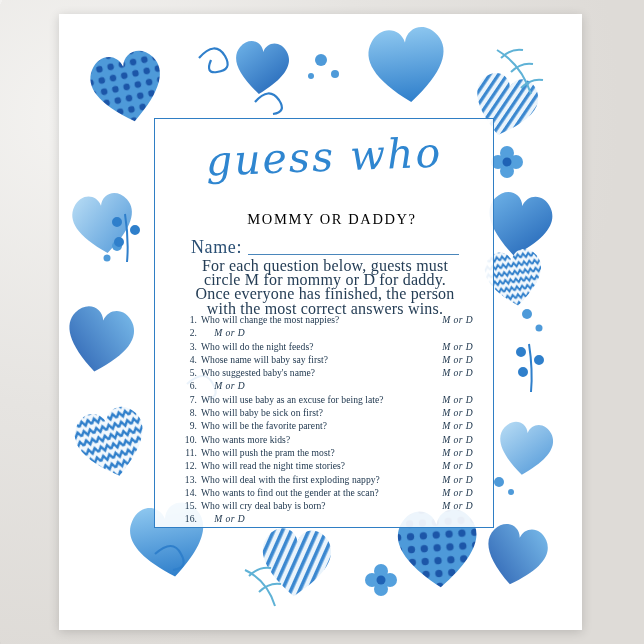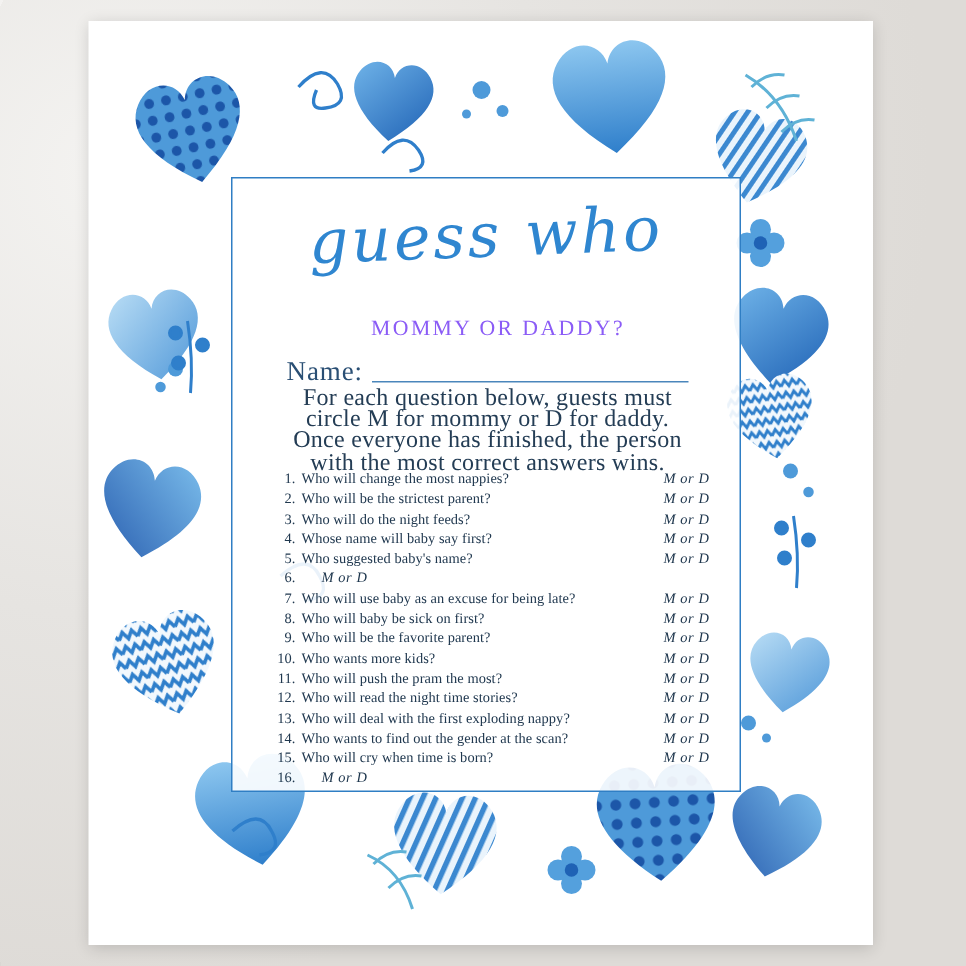--- a/index.html
+++ b/index.html
@@ -41,21 +41,21 @@
     font-style:italic;
     font-size:41px;
     letter-spacing:2px;
     color:#2f86d0;
     transform:rotate(-2.2deg);
     font-weight:400;
   }
   .subtitle{
     position:absolute;left:16px;right:0;top:92px;text-align:center;
     font-family:"Liberation Serif", serif;
-    font-size:14.5px;letter-spacing:1.6px;color:#8b5cf6;
+    font-size:14.5px;letter-spacing:1.6px;color:#000000;
   }
   .namerow{
     position:absolute;left:36px;right:34px;top:118px;
     display:flex;align-items:center;gap:6px;
     color:#2a4f74;font-size:18px;letter-spacing:.6px;
   }
   .nameline{flex:1;border-bottom:1px solid #4a86bb;height:13px;}
   .intro{
     position:absolute;left:32px;right:30px;top:140px;
     text-align:center;color:#243d55;
@@ -232,21 +232,20 @@
     <div class="intro">For each question below, guests must circle M for mommy or D for daddy. Once everyone has finished, the person with the most correct answers wins.</div>
 
     <div class="qlist">
       <div class="q">
         <span class="qnum">1.</span>
         <span class="qtext">Who will change the most nappies?</span>
         <span class="qopt">M  or  D</span>
       </div>
       <div class="q">
         <span class="qnum">2.</span>
-        <span class="qtext">Who will be the strictest parent?</span>
         <span class="qopt">M  or  D</span>
       </div>
       <div class="q">
         <span class="qnum">3.</span>
         <span class="qtext">Who will do the night feeds?</span>
         <span class="qopt">M  or  D</span>
       </div>
       <div class="q">
         <span class="qnum">4.</span>
         <span class="qtext">Whose name will baby say first?</span>
@@ -296,21 +295,21 @@
         <span class="qtext">Who will deal with the first exploding nappy?</span>
         <span class="qopt">M  or  D</span>
       </div>
       <div class="q">
         <span class="qnum">14.</span>
         <span class="qtext">Who wants to find out the gender at the scan?</span>
         <span class="qopt">M  or  D</span>
       </div>
       <div class="q">
         <span class="qnum">15.</span>
-        <span class="qtext">Who will cry when time is born?</span>
+        <span class="qtext">Who will cry deal baby is born?</span>
         <span class="qopt">M  or  D</span>
       </div>
       <div class="q">
         <span class="qnum">16.</span>
         <span class="qopt">M  or  D</span>
       </div>
     </div>
 
   </div>
 </div>

